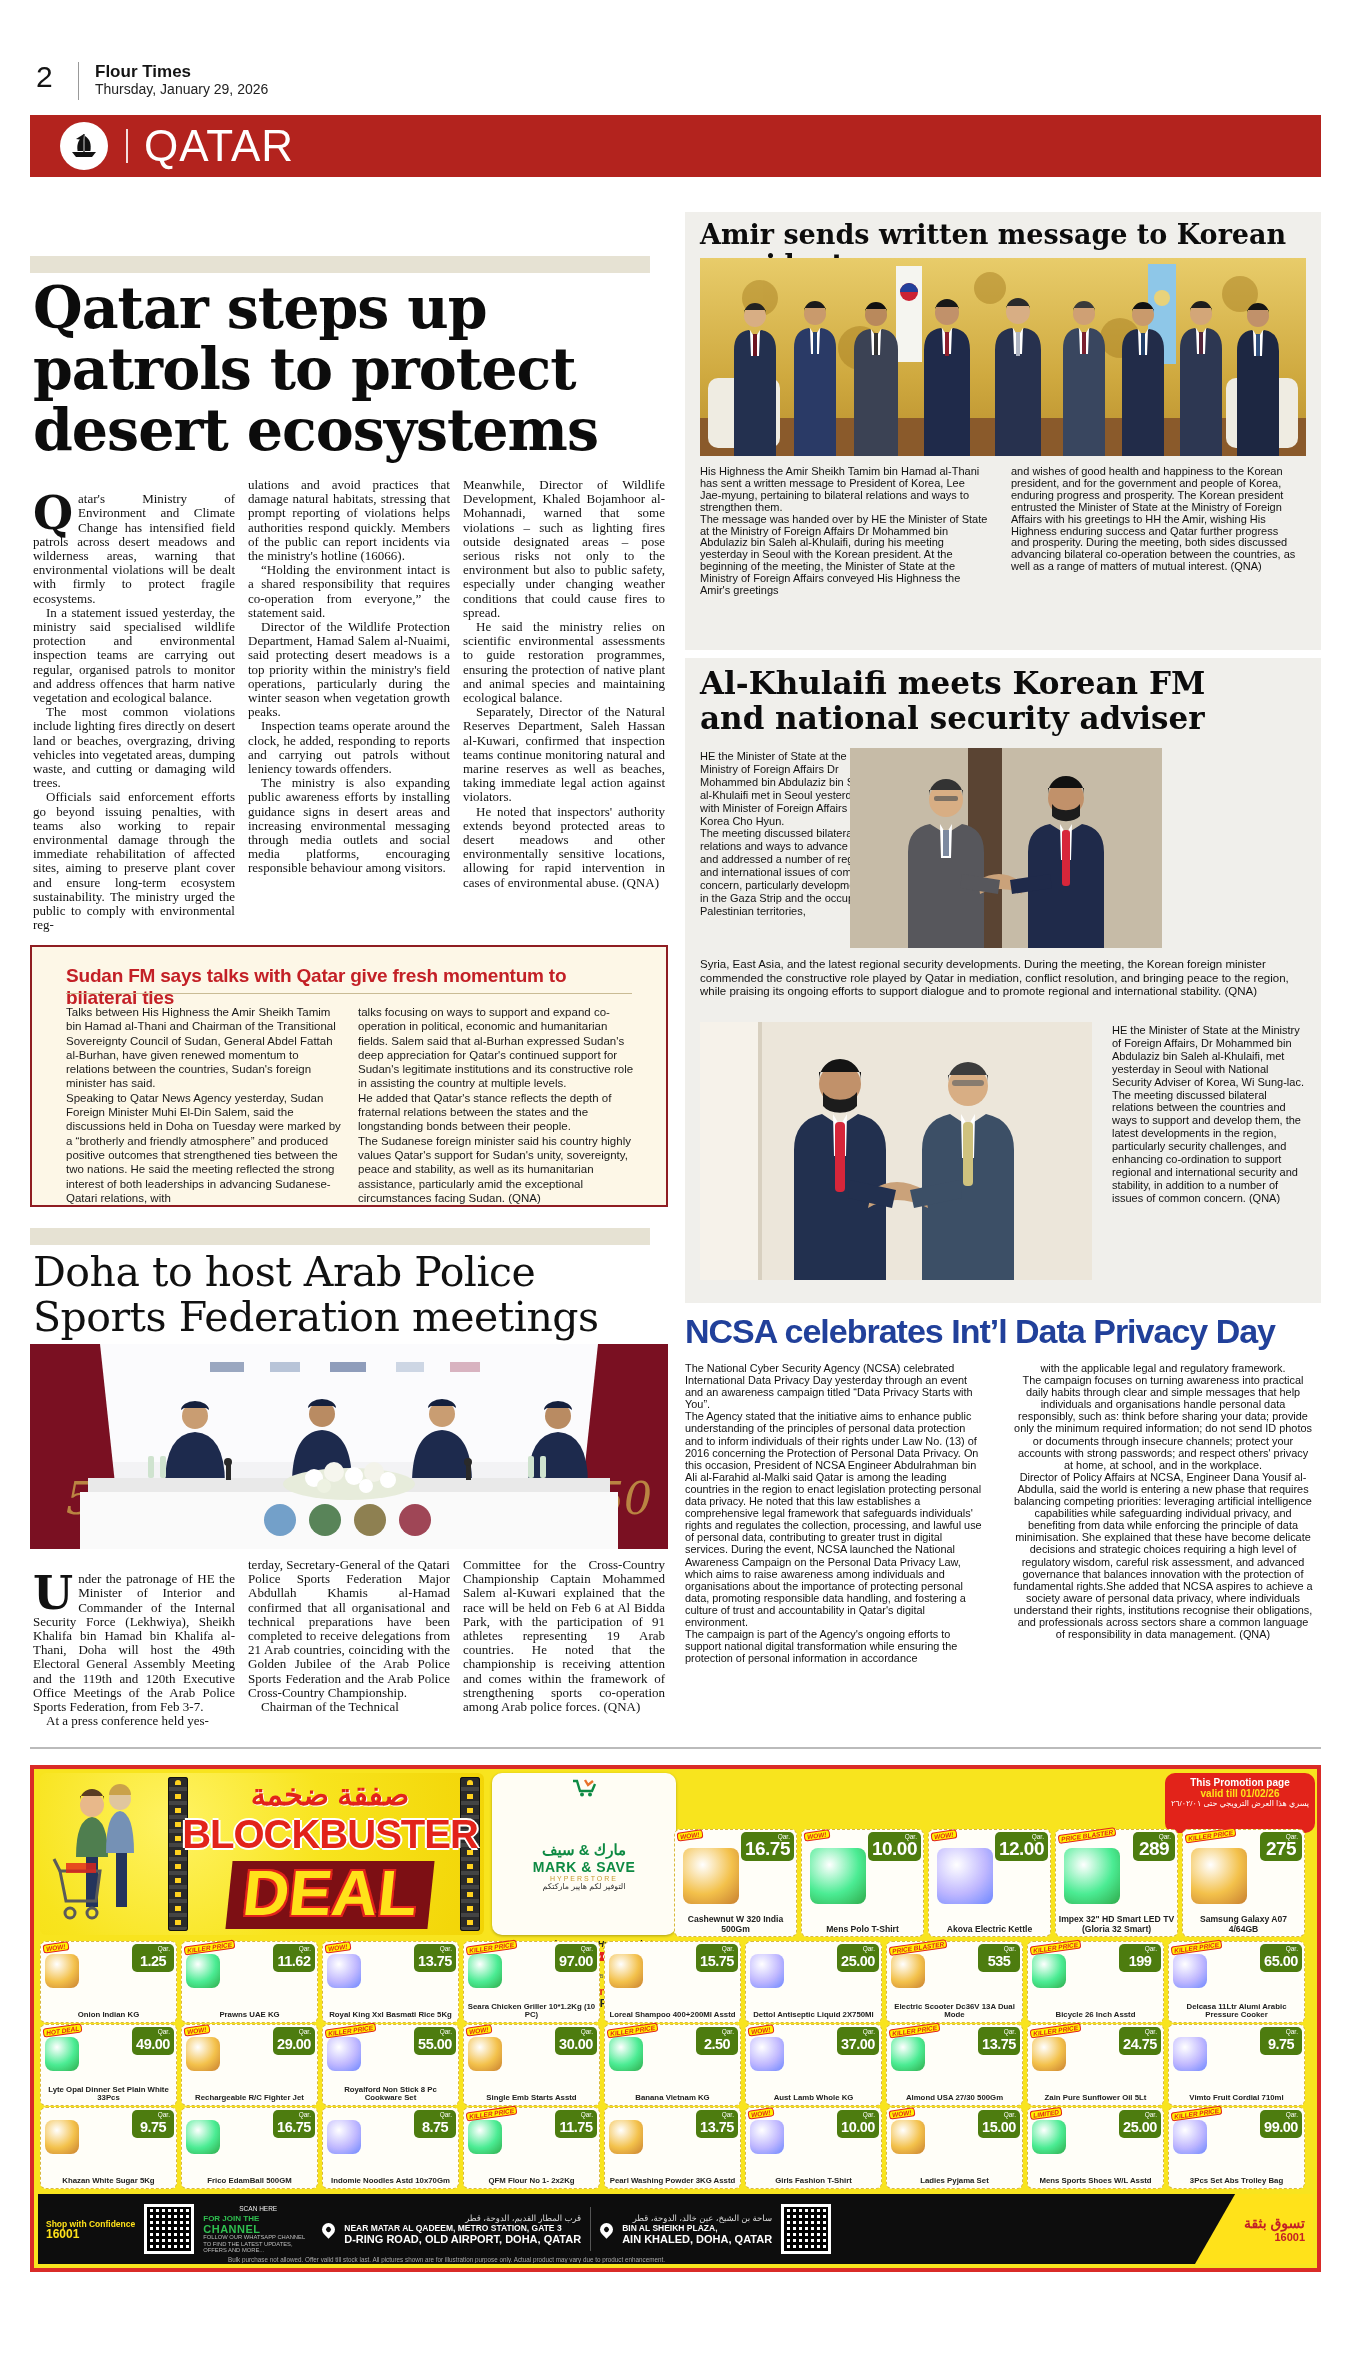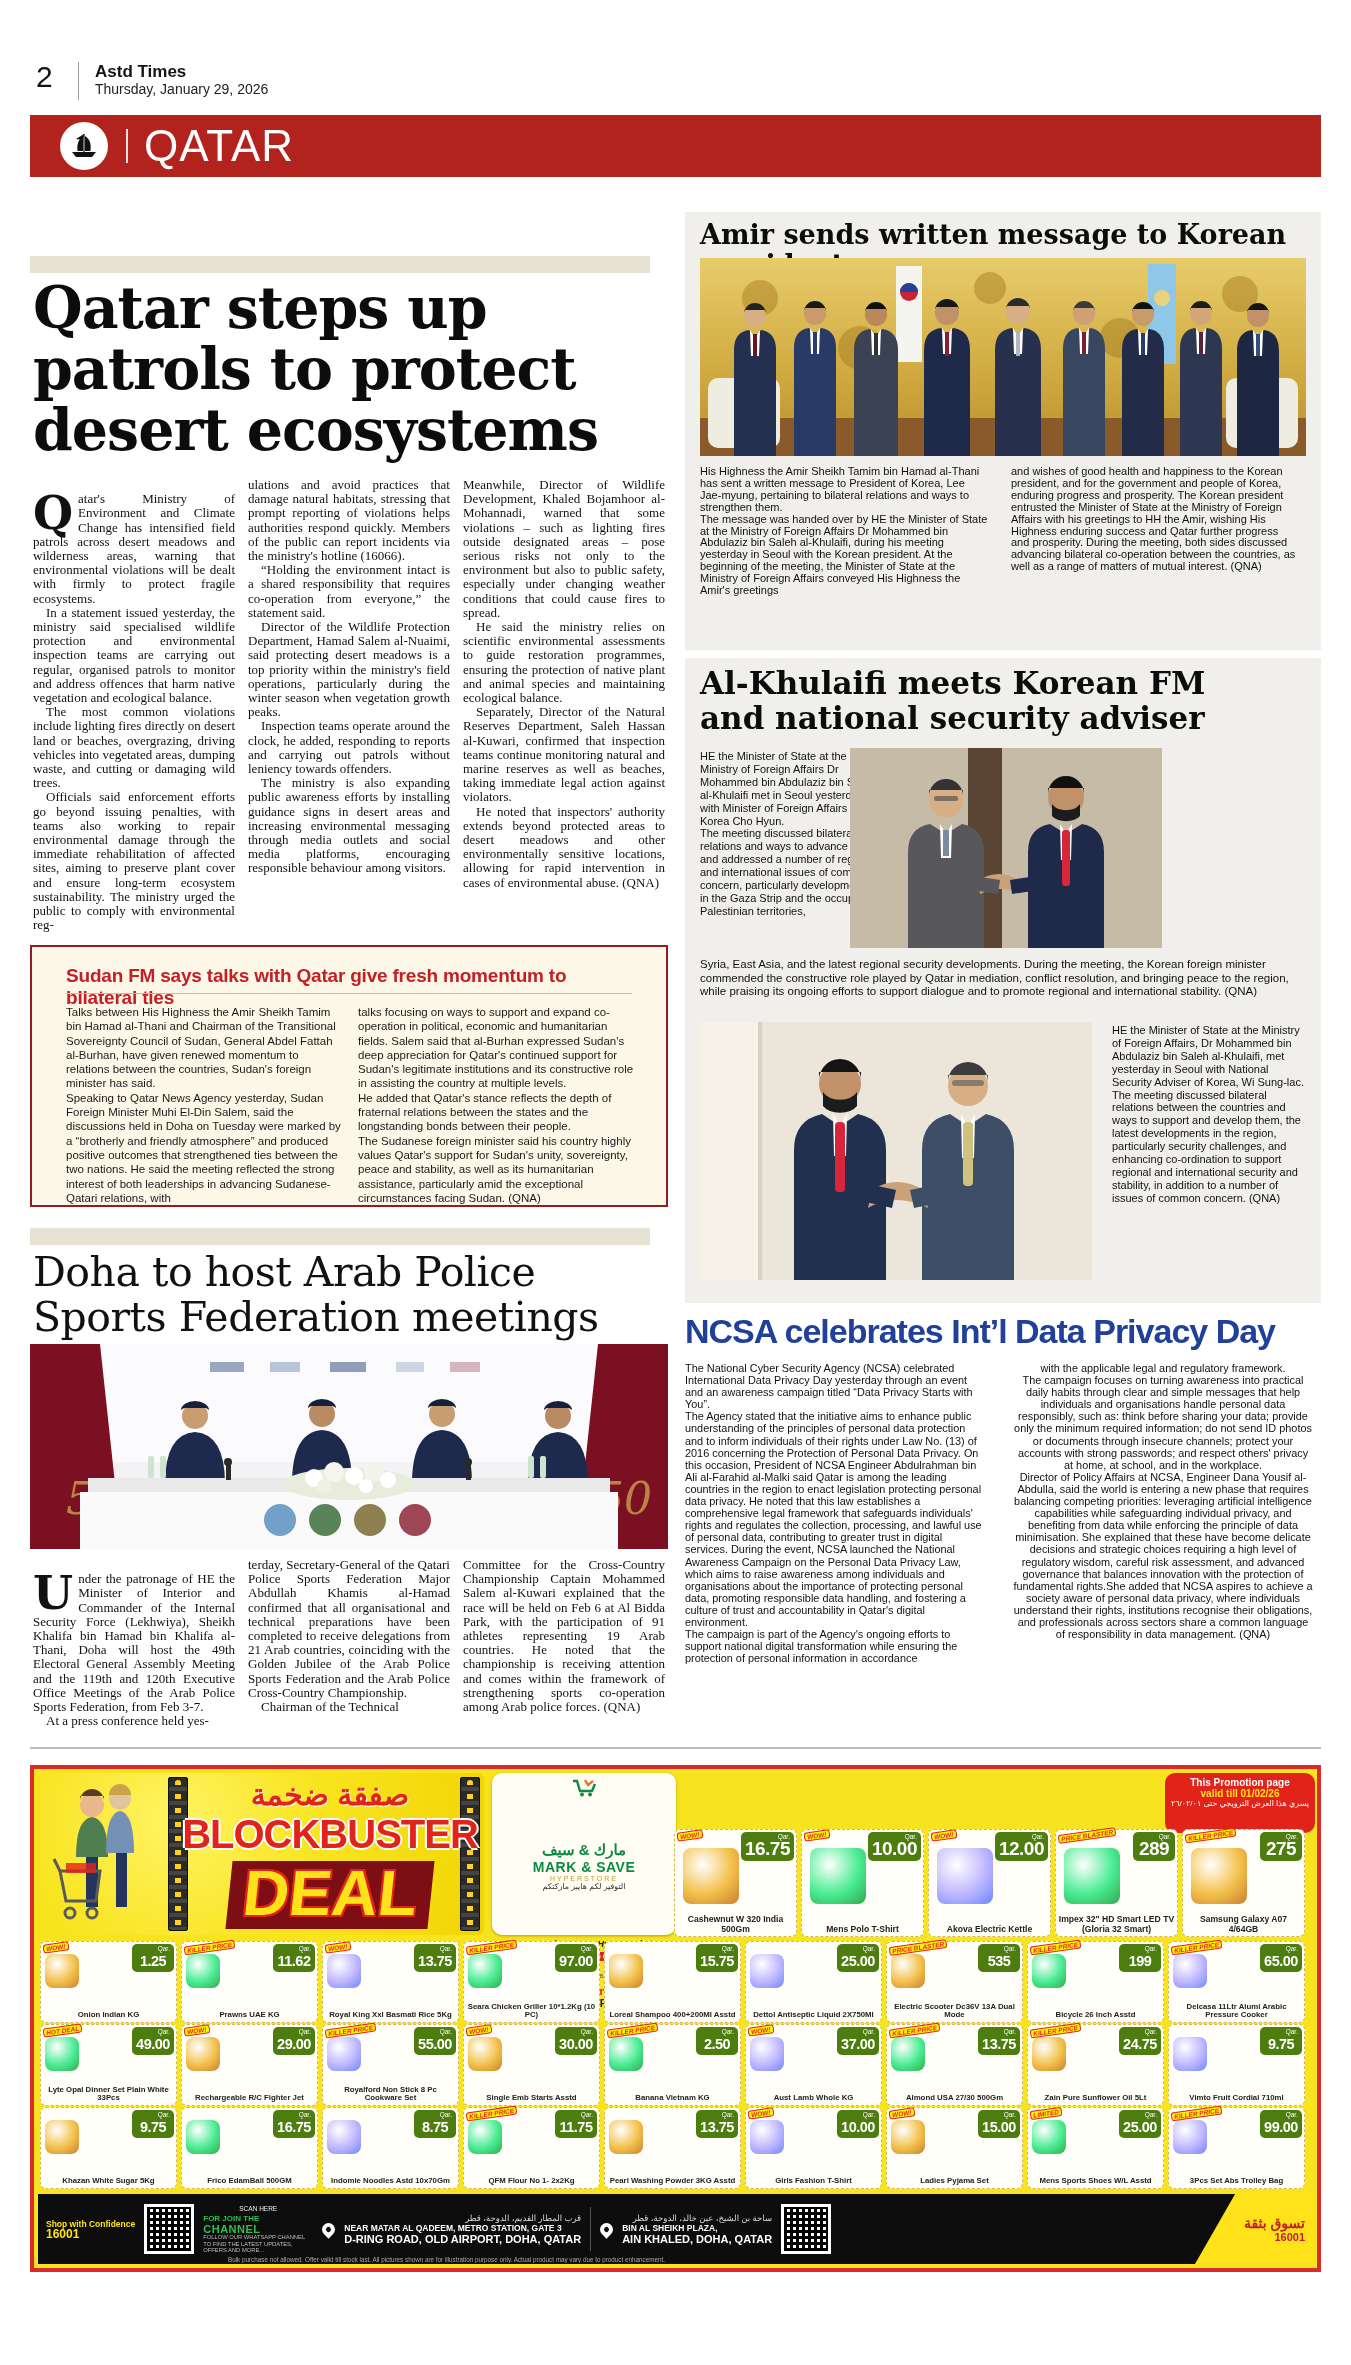--- a/index.html
+++ b/index.html
@@ -120,21 +120,21 @@
               white-space:nowrap;overflow:hidden;}
 </style>
 </head>
 <body>
 
 <div id="page">
 
   <div class="abs pagenum" style="left:36px;top:60px;">2</div>
   <div class="abs mast-div" style="left:78px;top:62px;height:38px;"></div>
   <div class="abs" style="left:95px;top:62px;">
-    <div class="masthead">Astd Times</div>
+    <div class="masthead">Flour Times</div>
     <div class="mastdate">Thursday, January 29, 2026</div>
   </div>
 
   <div class="abs banner" style="left:30px;top:115px;width:1291px;height:62px;">
     <div class="dhow-circle">
       <svg width="32" height="32" viewBox="0 0 32 32">
         <path d="M4 22 L28 22 L24 27 L8 27 Z" fill="#111"></path>
         <rect x="15.4" y="4" width="1.2" height="18" fill="#111"></rect>
         <path d="M15 6 C10 10 8.6 15 9.6 21 L15 21 Z" fill="#111"></path>
         <path d="M17 6 C22 9 23.4 14 22.4 21 L17 21 Z" fill="#111"></path>

